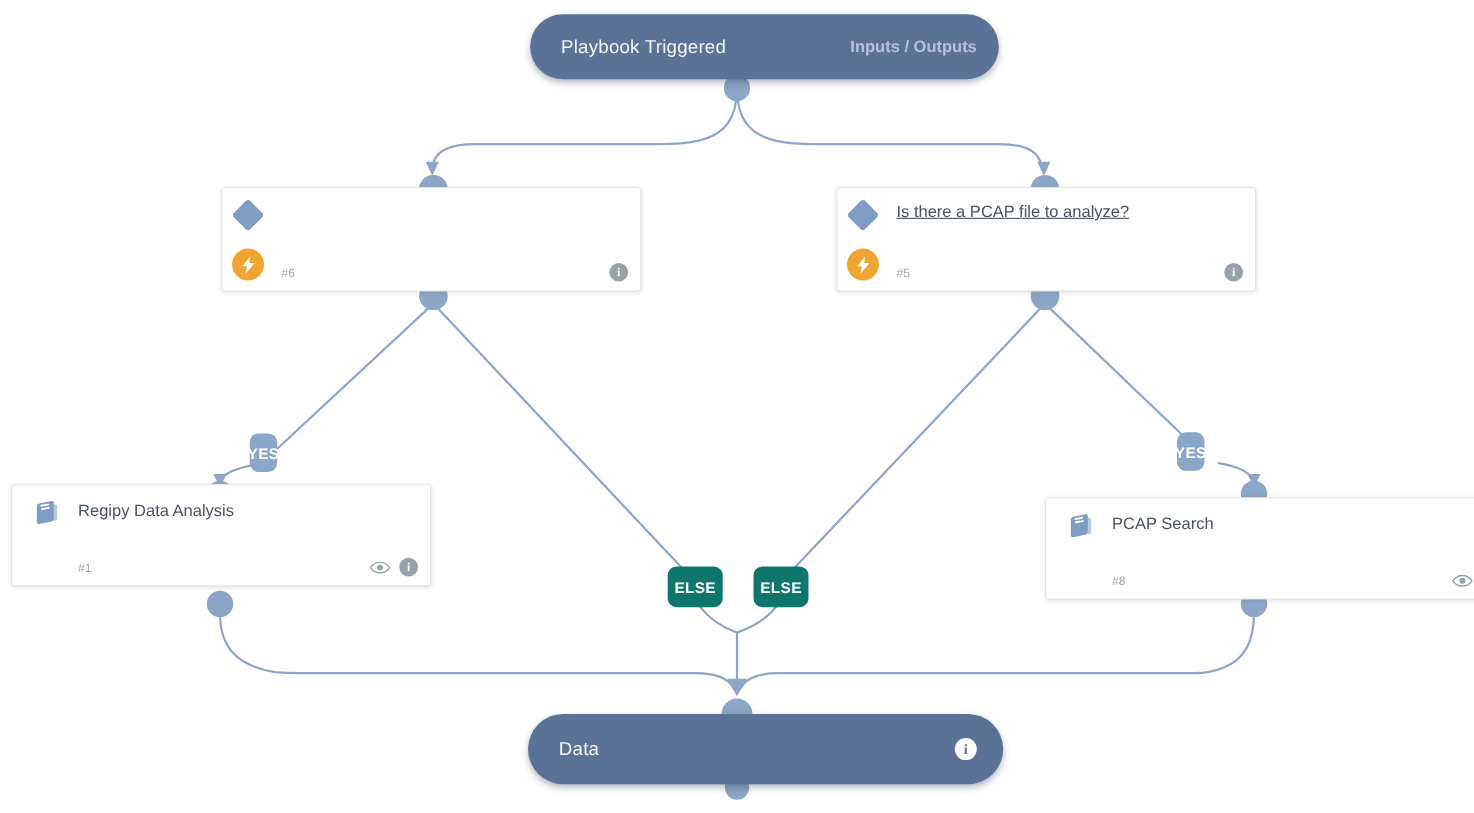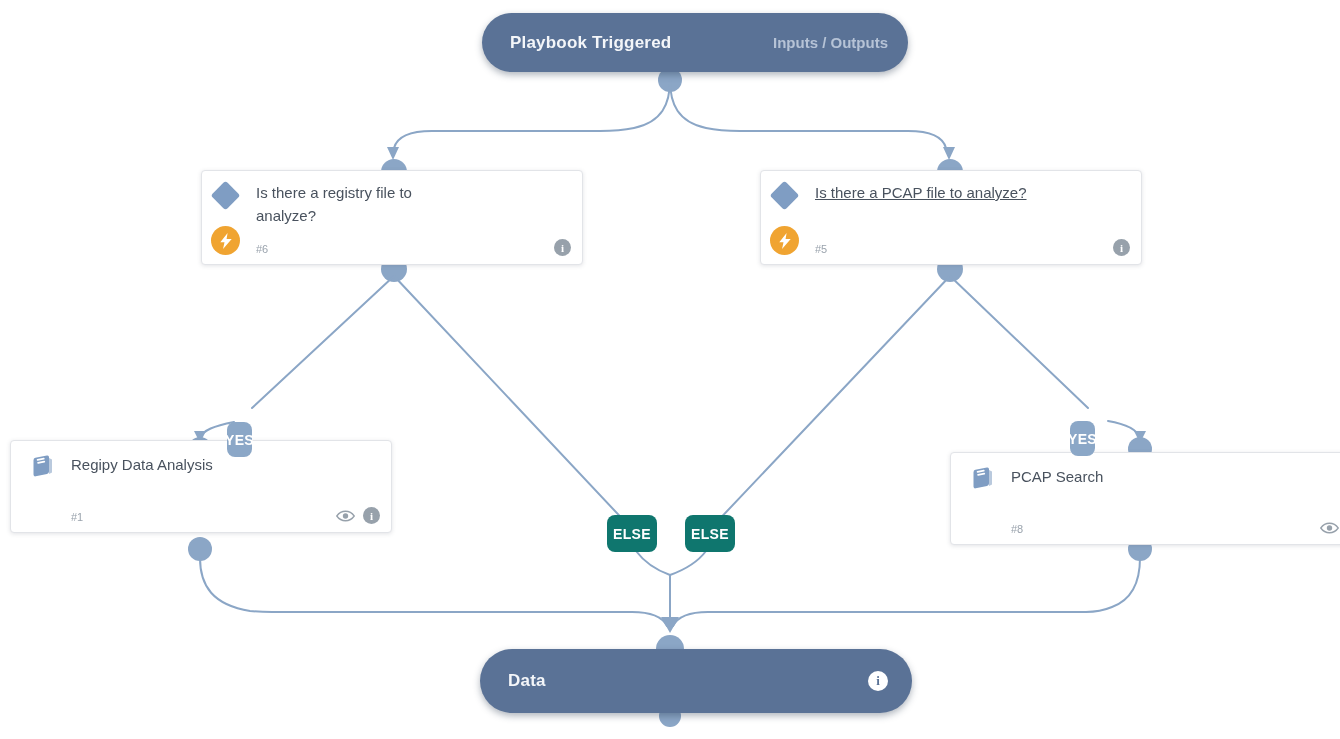--- a/index.html
+++ b/index.html
@@ -4,21 +4,21 @@
 <style>
   html,body{margin:0;padding:0;background:#fff;}
   .canvas{position:relative;width:1340px;height:739px;background:#ffffff;overflow:hidden;
           font-family:"Liberation Sans","DejaVu Sans",sans-serif;}
   svg.edges{position:absolute;left:0;top:0;}
 
   
   .pill{position:absolute;background:#5a7296;border-radius:32px;color:#fff;
         display:flex;align-items:center;justify-content:space-between;
         box-shadow:0 3px 7px rgba(30,45,70,.35);z-index:3;cursor:pointer;}
-  .pill .pill-title{font-size:17px;font-weight:700;letter-spacing:.2px;color:#f4f6f9;}
+  .pill .pill-title{font-size:17px;font-weight:400;letter-spacing:.2px;color:#f4f6f9;}
   #trigger{left:482px;top:13px;width:378px;height:59px;padding:0 20px 0 28px;}
   #done{left:480px;top:649px;width:380px;height:64px;padding:0 24px 0 28px;}
   .io-label{font-size:15px;font-weight:600;color:#b6c3d6;}
   .done-info{width:20px;height:20px;border-radius:50%;background:#ffffff;color:#5a7296;
              display:flex;align-items:center;justify-content:center;
              font:700 13px "Liberation Serif",serif;}
 
   
   .card{position:absolute;width:380px;background:#ffffff;border:1px solid #e2e4e8;
         border-radius:4px;box-shadow:0 1px 4px rgba(60,70,90,.15);z-index:3;cursor:pointer;}
@@ -38,21 +38,21 @@
                background:#f0a431;display:flex;align-items:center;justify-content:center;}
   .info-icon{position:absolute;right:11px;bottom:8px;width:17px;height:17px;border-radius:50%;
              background:#97a1ab;color:#fff;display:flex;align-items:center;justify-content:center;
              font:700 11px "Liberation Serif",serif;cursor:pointer;}
   .eye-icon{position:absolute;right:36px;bottom:10px;cursor:pointer;line-height:0;}
   .book-icon{position:absolute;left:17px;top:12px;line-height:0;}
 
   
   .badge{position:absolute;color:#fff;font-weight:700;font-size:14px;border-radius:8px;
          display:flex;align-items:center;justify-content:center;z-index:4;letter-spacing:.3px;}
-  .yes-badge{background:#8ba7c7;width:25px;height:35px;margin-top:28px;}
+  .yes-badge{background:#8ba7c7;width:25px;height:35px;}
   .else-badge{background:#0f766e;width:50px;height:37px;}
   #yes-left{left:227px;top:394px;}
   #yes-right{left:1070px;top:393px;}
   #else-left{left:607px;top:515px;}
   #else-right{left:685px;top:515px;}
 </style>
 </head>
 <body>
 
 <div class="canvas">
@@ -103,21 +103,20 @@
     <span class="io-label">Inputs / Outputs</span>
   </div>
 
   <div class="card" id="cond-left">
     <span class="diamond"></span>
     <span class="bolt-circle">
       <svg width="14" height="16" viewBox="0 0 12 14">
           <path d="M7.4 0 L1 8 H4.7 L3.4 14 L11 5.3 H6.5 Z" fill="#fff"></path>
         </svg>
     </span>
-    <div class="card-title title-narrow">Is there a registry file to analyze?</div>
     <span class="task-id">#6</span>
     <span class="info-icon">i</span>
   </div>
 
   <div class="card" id="cond-right">
     <span class="diamond"></span>
     <span class="bolt-circle">
       <svg width="14" height="16" viewBox="0 0 12 14">
           <path d="M7.4 0 L1 8 H4.7 L3.4 14 L11 5.3 H6.5 Z" fill="#fff"></path>
         </svg>

